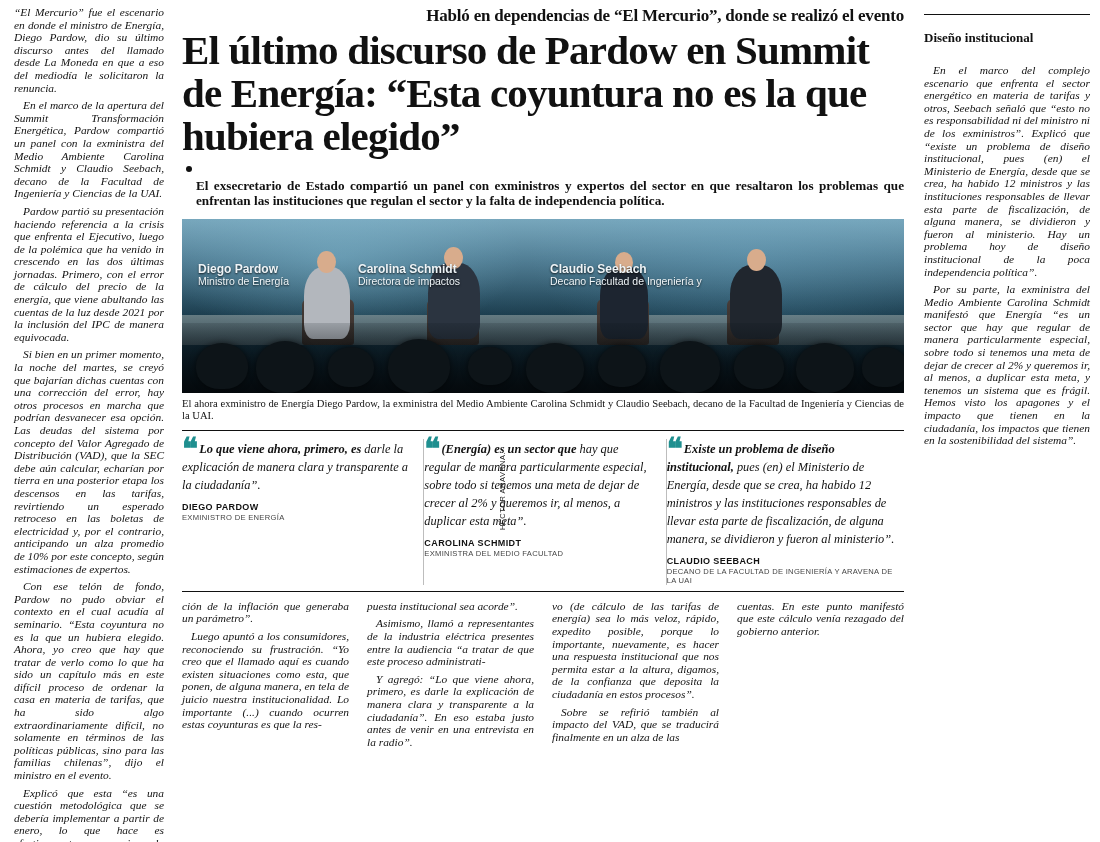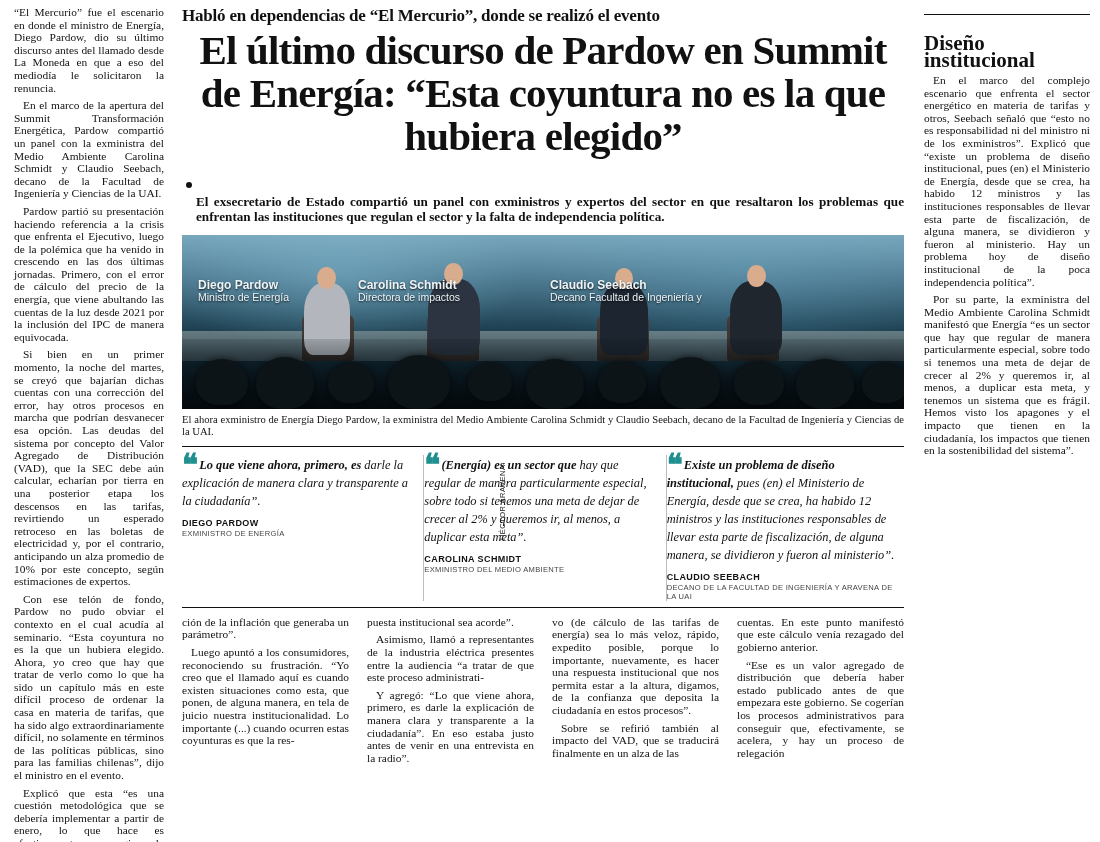--- a/index.html
+++ b/index.html
@@ -58,38 +58,39 @@
   }
 
   
   p.body {
     font-size: 11.4px;
     line-height: 12.6px;
     text-align: justify;
     margin: 0 0 5px 0;
     text-indent: 9px;
     hyphens: auto;
+    font-style: italic;
   }
   p.body.first { text-indent: 0; }
 
   
   .kicker {
     font-size: 17px;
     font-weight: 700;
     line-height: 19px;
     margin: 0 0 4px 0;
-    text-align: left;
+    text-align: right;
     letter-spacing: -0.2px;
   }
   .headline {
     font-size: 41px;
     line-height: 43px;
     font-weight: 700;
-    text-align: center;
-    margin: 0 0 24px 0;
+    text-align: left;
+    margin: 0 0 8px 0;
     letter-spacing: -0.8px;
   }
   .bullet-dot {
     width: 6px; height: 6px;
     border-radius: 50%;
     background: #111;
     margin: 2px 0 6px 4px;
   }
   .standfirst {
     font-size: 13.2px;
@@ -235,26 +236,26 @@
 
   
   .bottom-cols {
     display: flex;
     gap: 18px;
   }
   .bottom-cols .bcol { flex: 1 1 0; }
 
   
   .subhead {
-    font-size: 21px;
+    font-size: 13px;
     font-weight: 700;
     line-height: 17px;
     border-top: 1px solid #111;
-    padding-top: 20px;
-    margin: 8px 0 5px 0;
+    padding-top: 14px;
+    margin: 8px 0 18px 0;
   }
 </style>
 </head>
 <body>
 
 <div class="page">
 
 
   <div class="cols">
 
@@ -328,21 +329,21 @@
 
       <div class="quotes">
         <div class="quote">
           <span class="qmark">❝</span><span class="qtext"><b>Lo que viene ahora, primero, es</b><span> darle la explicación de manera clara y transparente a la ciudadanía”.</span></span>
           <div class="qname">DIEGO PARDOW</div>
           <div class="qrole">EXMINISTRO DE ENERGÍA</div>
         </div>
         <div class="quote">
           <span class="qmark">❝</span><span class="qtext"><b>(Energía) es un sector que</b><span> hay que regular de manera particularmente especial, sobre todo si tenemos una meta de dejar de crecer al 2% y queremos ir, al menos, a duplicar esta meta”.</span></span>
           <div class="qname">CAROLINA SCHMIDT</div>
-          <div class="qrole">EXMINISTRO DEL MEDIO AMBIENTE</div>
+          <div class="qrole">EXMINISTRA DEL MEDIO FACULTAD</div>
         </div>
         <div class="quote">
           <span class="qmark">❝</span><span class="qtext"><b>Existe un problema de diseño institucional,</b><span> pues (en) el Ministerio de Energía, desde que se crea, ha habido 12 ministros y las instituciones responsables de llevar esta parte de fiscalización, de alguna manera, se dividieron y fueron al ministerio”.</span></span>
           <div class="qname">CLAUDIO SEEBACH</div>
           <div class="qrole">DECANO DE LA FACULTAD DE INGENIERÍA Y ARAVENA DE LA UAI</div>
         </div>
       </div>
 
       <div class="bottom-cols">
         <div class="bcol">
@@ -353,21 +354,20 @@
           <p class="body first">puesta institucional sea acorde”.</p>
           <p class="body">Asimismo, llamó a representantes de la industria eléctrica presentes entre la audiencia “a tratar de que este proceso administrati-</p>
           <p class="body">Y agregó: “Lo que viene ahora, primero, es darle la explicación de manera clara y transparente a la ciudadanía”. En eso estaba justo antes de venir en una entrevista en la radio”.</p>
         </div>
         <div class="bcol">
           <p class="body first">vo (de cálculo de las tarifas de energía) sea lo más veloz, rápido, expedito posible, porque lo importante, nuevamente, es hacer una respuesta institucional que nos permita estar a la altura, digamos, de la confianza que deposita la ciudadanía en estos procesos”.</p>
           <p class="body">Sobre se refirió también al impacto del VAD, que se traducirá finalmente en un alza de las</p>
         </div>
         <div class="bcol">
           <p class="body first">cuentas. En este punto manifestó que este cálculo venía rezagado del gobierno anterior.</p>
-          <p class="body">“Ese es un valor agregado de distribución que debería haber estado publicado antes de que empezara este gobierno. Se cogerían los procesos administrativos para conseguir que, efectivamente, se acelera, y hay un proceso de relegación</p>
         </div>
       </div>
 
     </div>
 
     <div class="col-right">
       <div class="subhead">Diseño institucional</div>
       <p class="body">En el marco del complejo escenario que enfrenta el sector energético en materia de tarifas y otros, Seebach señaló que “esto no es responsabilidad ni del ministro ni de los exministros”. Explicó que “existe un problema de diseño institucional, pues (en) el Ministerio de Energía, desde que se crea, ha habido 12 ministros y las instituciones responsables de llevar esta parte de fiscalización, de alguna manera, se dividieron y fueron al ministerio. Hay un problema hoy de diseño institucional de la poca independencia política”.</p>
       <p class="body">Por su parte, la exministra del Medio Ambiente Carolina Schmidt manifestó que Energía “es un sector que hay que regular de manera particularmente especial, sobre todo si tenemos una meta de dejar de crecer al 2% y queremos ir, al menos, a duplicar esta meta, y tenemos un sistema que es frágil. Hemos visto los apagones y el impacto que tienen en la ciudadanía, los impactos que tienen en la sostenibilidad del sistema”.</p>
       <div style="position:relative;height:0;">

